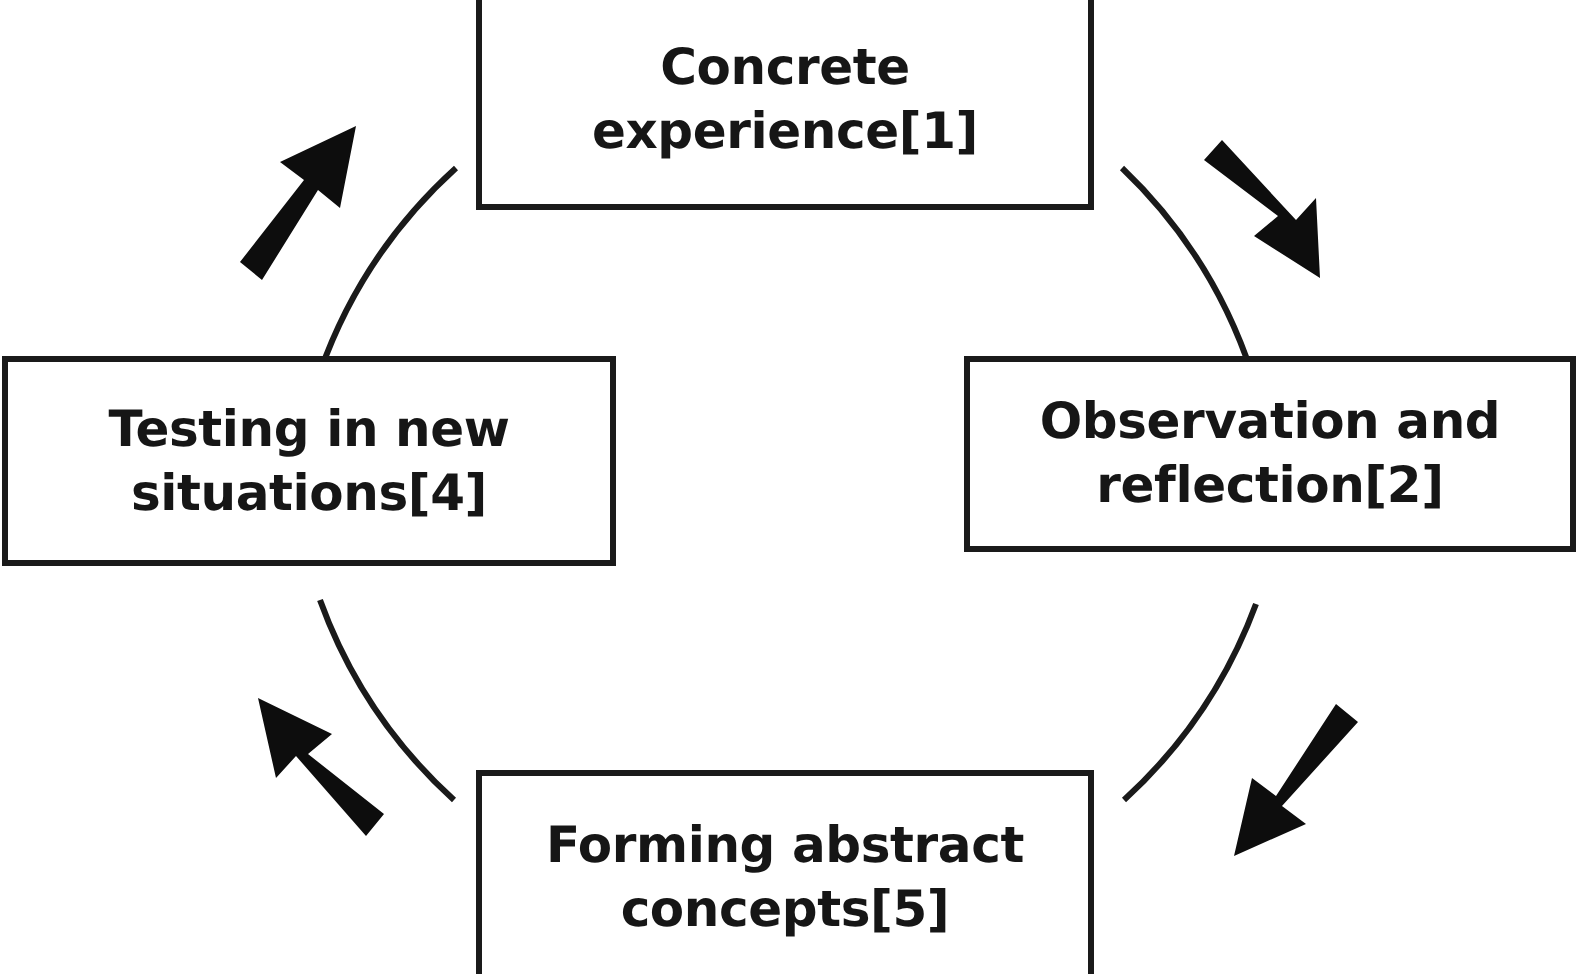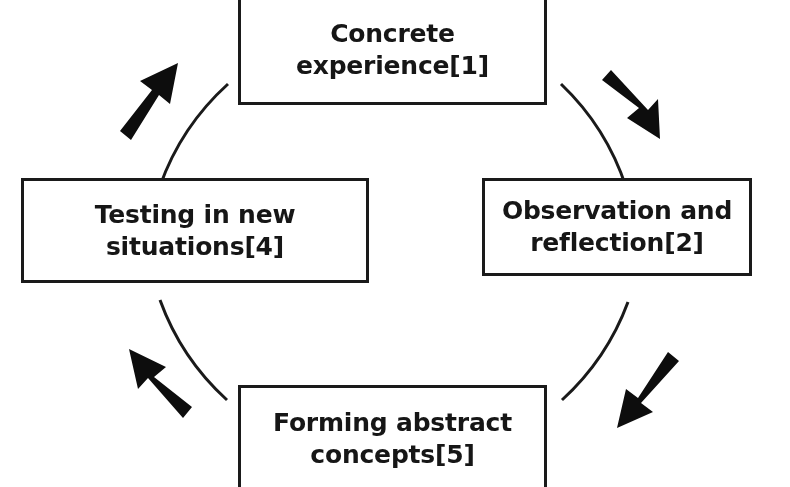--- a/index.html
+++ b/index.html
@@ -45,35 +45,34 @@
   }
   #node-concrete-experience {
     left: 238px;
     top: -6px;
     width: 309px;
     height: 111px;
   }
   #node-observation-reflection {
     left: 482px;
     top: 178px;
-    width: 270px;
+    width: 306px;
     height: 98px;
   }
   #node-forming-concepts {
     left: 238px;
     top: 385px;
     width: 309px;
     height: 108px;
   }
   #node-testing-situations {
     left: 1px;
     top: 178px;
-    width: 348px;
+    width: 307px;
     height: 105px;
-    margin-left: 20px;
   }
 </style>
 </head>
 <body>
 
 <div id="diagram-root">
 
   <svg id="cycle-svg" viewBox="0 0 790 487">
 
     <path d="M 561 84 A 250 250 0 0 1 626 187" fill="none" stroke="#1a1a1a" stroke-width="3"></path>

